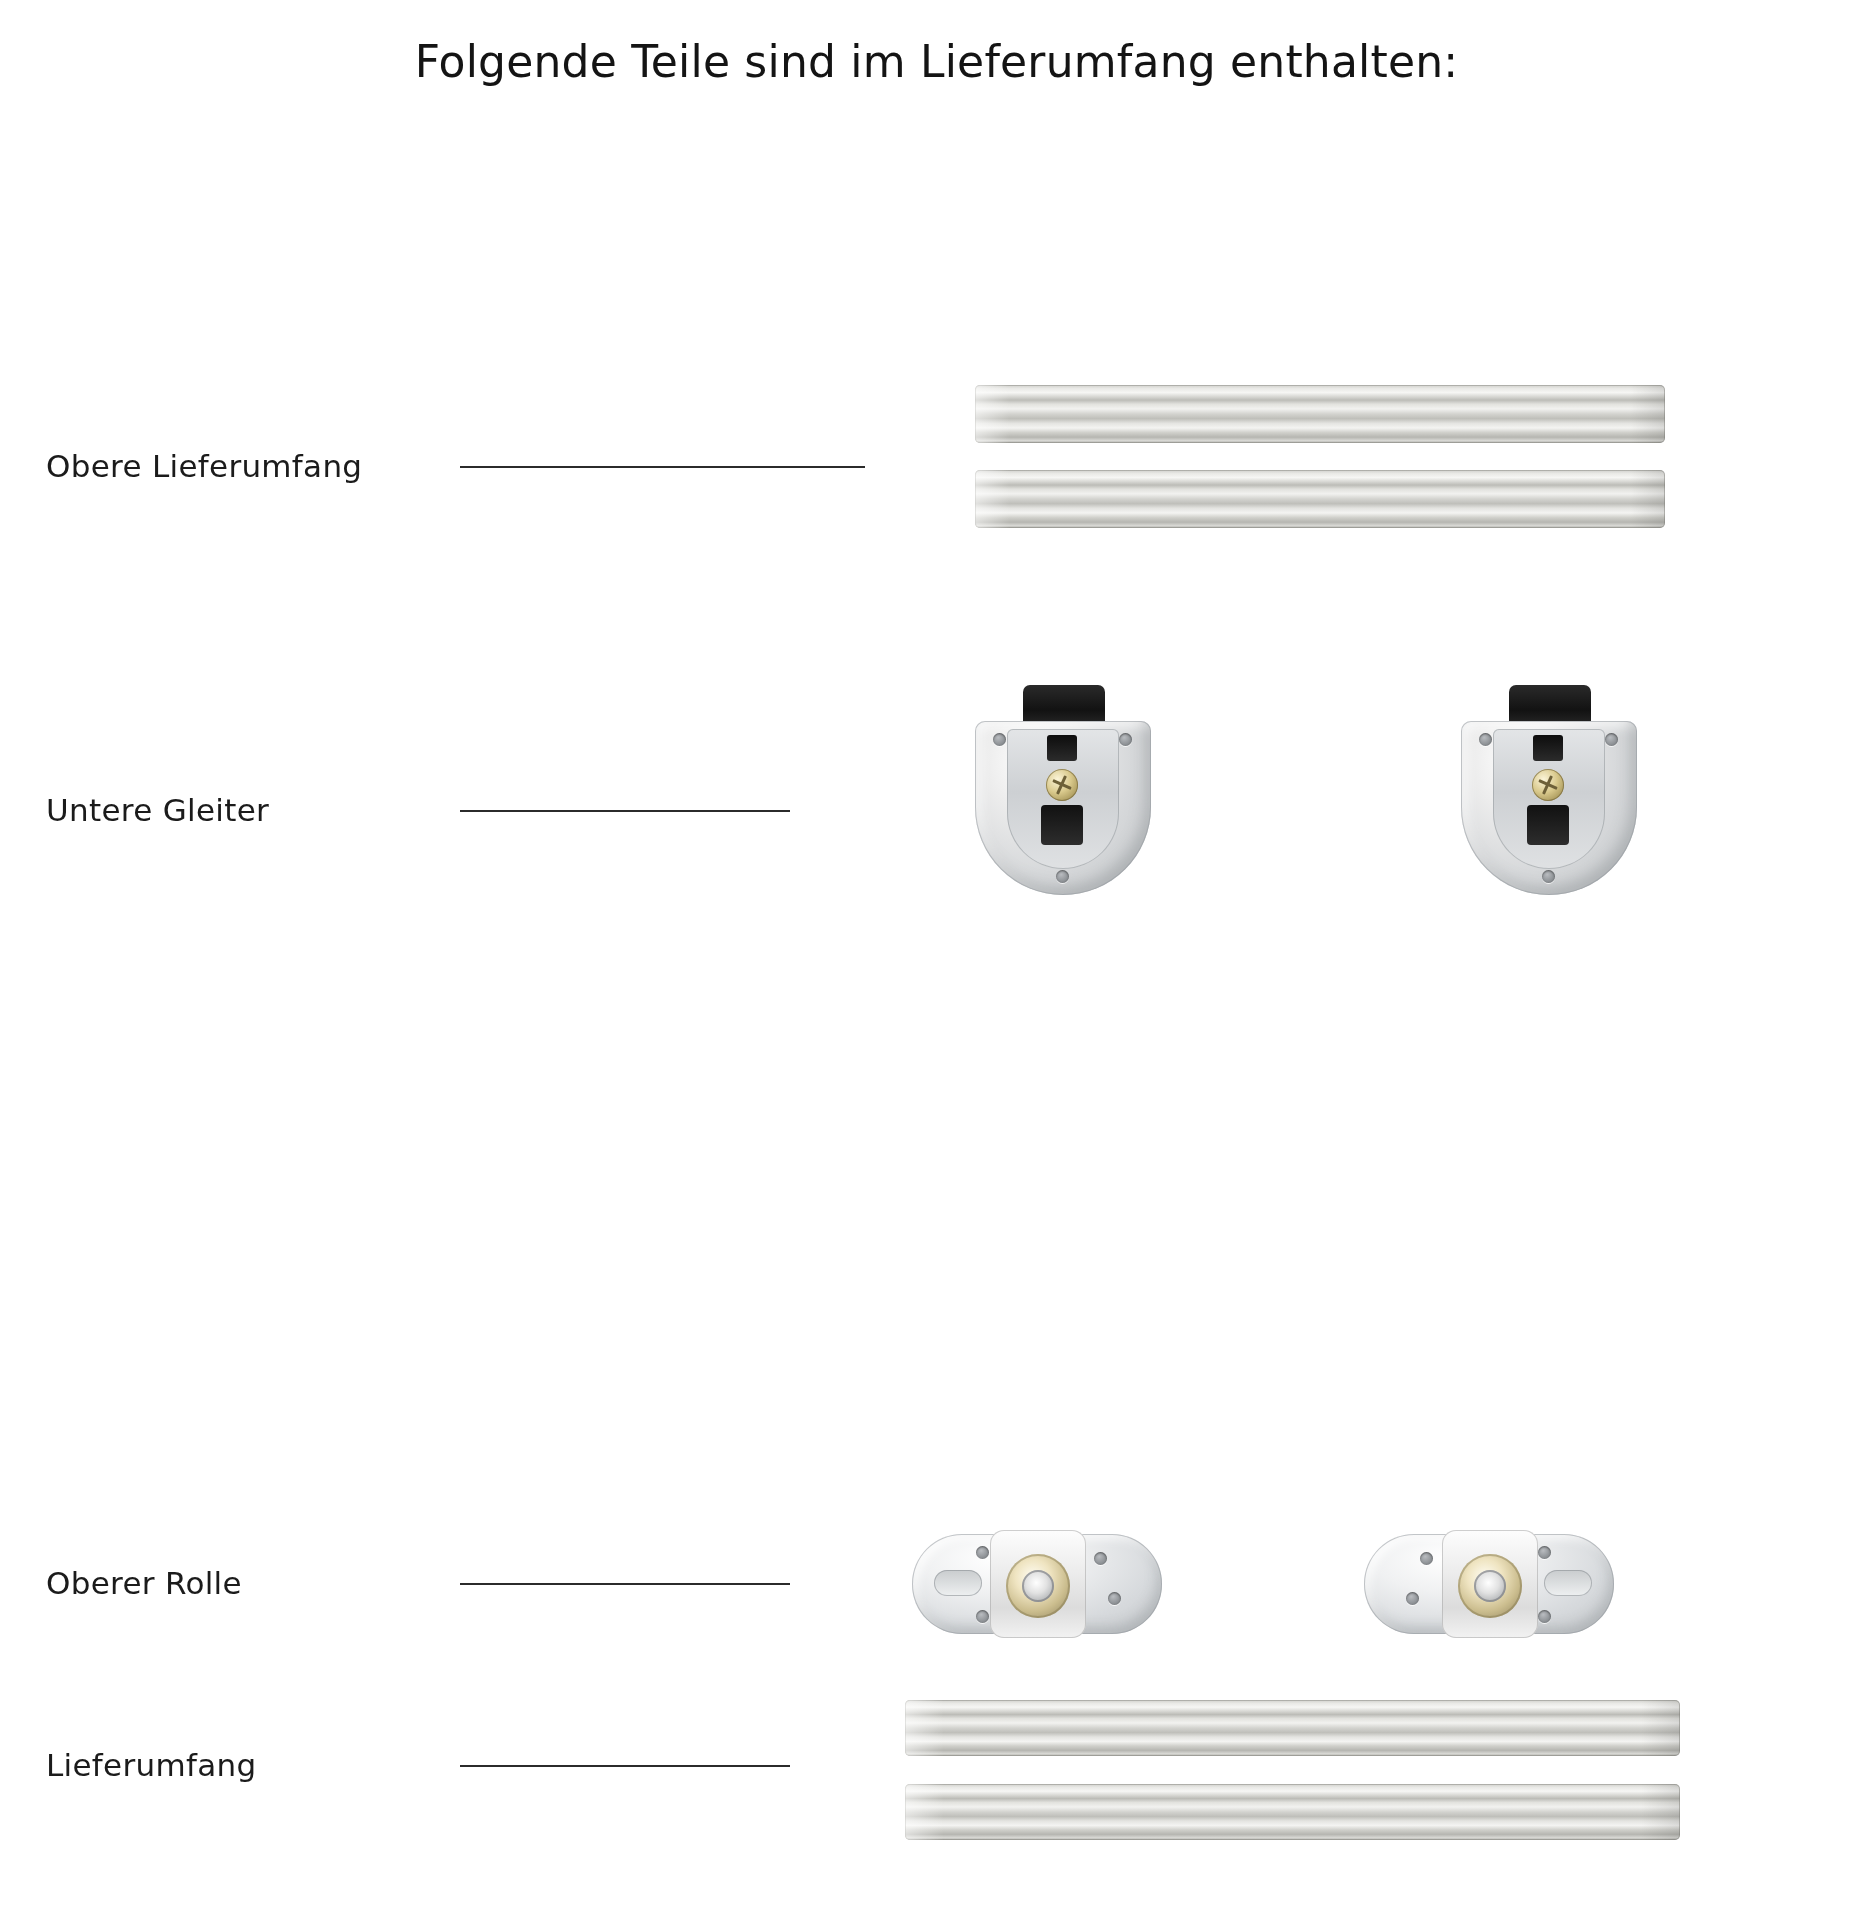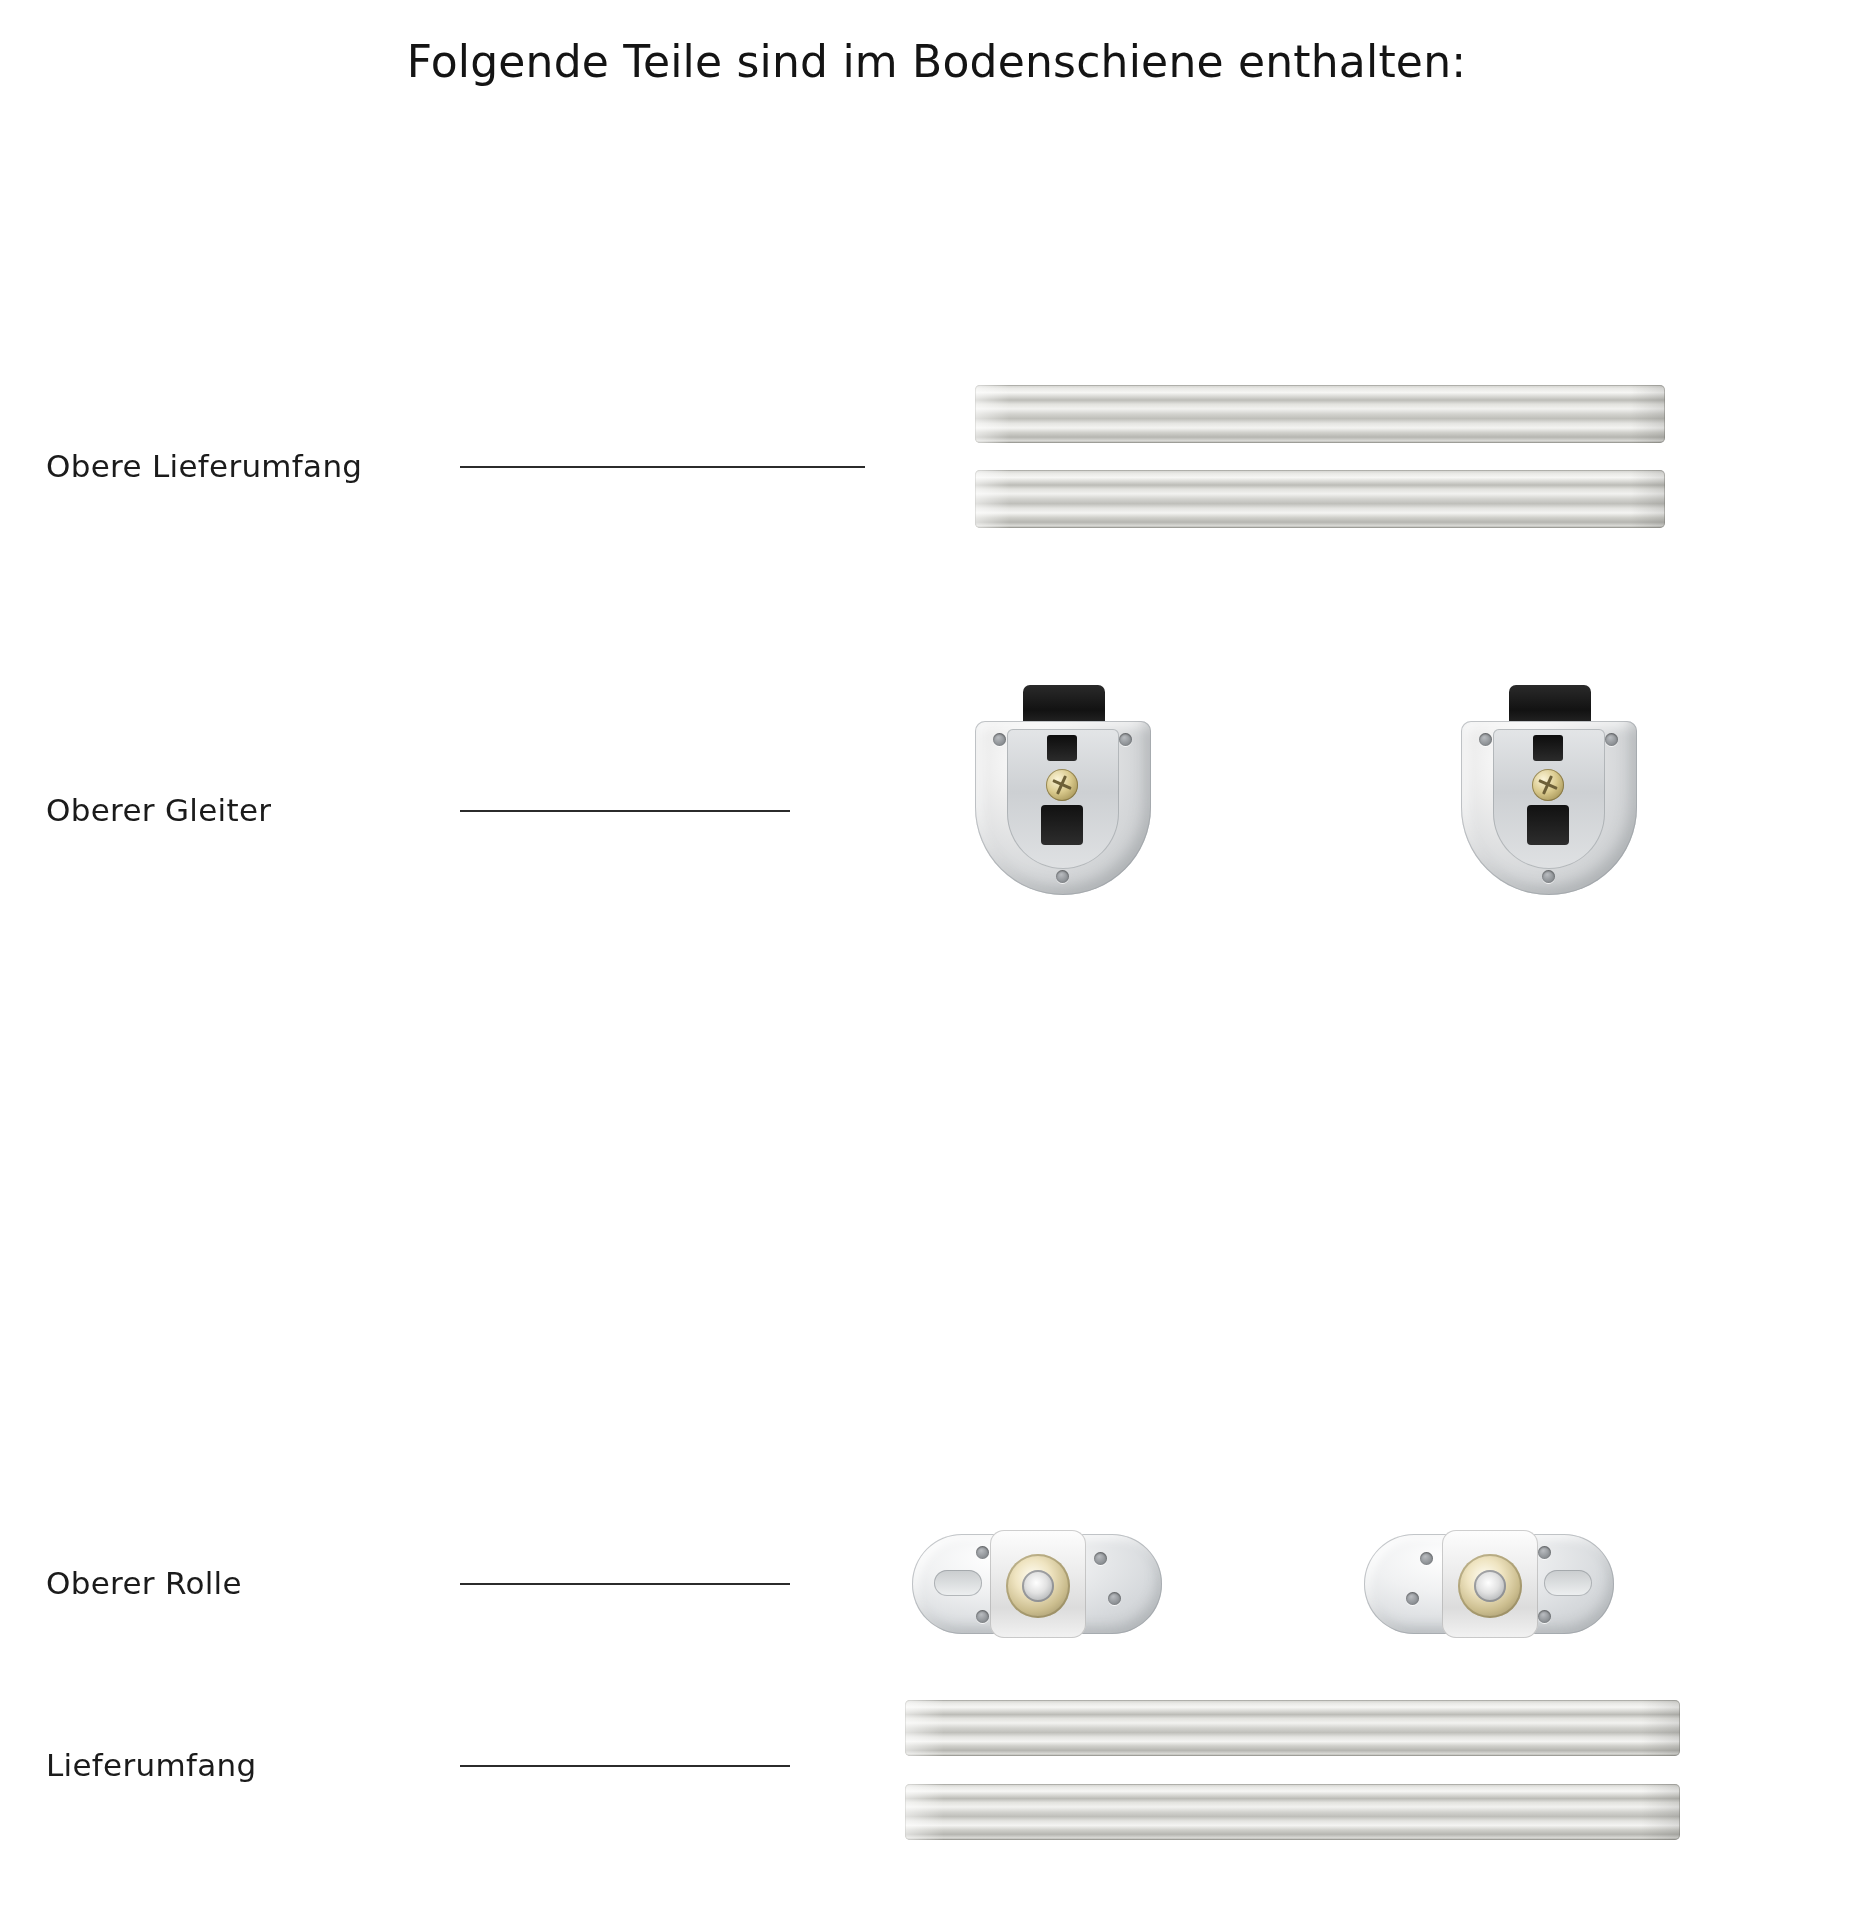--- a/index.html
+++ b/index.html
@@ -260,34 +260,34 @@
   
   .roller.mirror .slot { left: 180px; }
   .roller.mirror .hole.r1 { left: 174px; top: 16px; }
   .roller.mirror .hole.r2 { left: 56px;  top: 22px; }
   .roller.mirror .hole.r3 { left: 42px;  top: 62px; }
   .roller.mirror .hole.r4 { left: 174px; top: 80px; }
 </style>
 </head>
 <body>
 
-<div class="page-title">Folgende Teile sind im Bodenschiene enthalten:</div>
+<div class="page-title">Folgende Teile sind im Lieferumfang enthalten:</div>
 
 <div class="part-row" style="top:466px;">
   <div class="part-label">Obere Lieferumfang</div>
   <div class="leader-line" style="left:460px; top:0; width:405px;"></div>
 </div>
 
 <div class="art" style="left:975px; top:385px; width:690px; height:165px;">
   <div class="rail" style="left:0; top:0; width:690px; height:58px;"></div>
   <div class="rail" style="left:0; top:85px; width:690px; height:58px;"></div>
 </div>
 
 <div class="part-row" style="top:810px;">
-  <div class="part-label">Oberer Gleiter</div>
+  <div class="part-label">Untere Gleiter</div>
   <div class="leader-line" style="left:460px; top:0; width:330px;"></div>
 </div>
 
 <div class="art" style="left:975px; top:685px; width:700px; height:230px;">
   <div class="glider" style="left:0; top:0;">
     <div class="blacktab"></div>
     <div class="body"></div>
     <div class="innerplate"></div>
     <div class="slot-top"></div>
     <div class="screw"></div>

